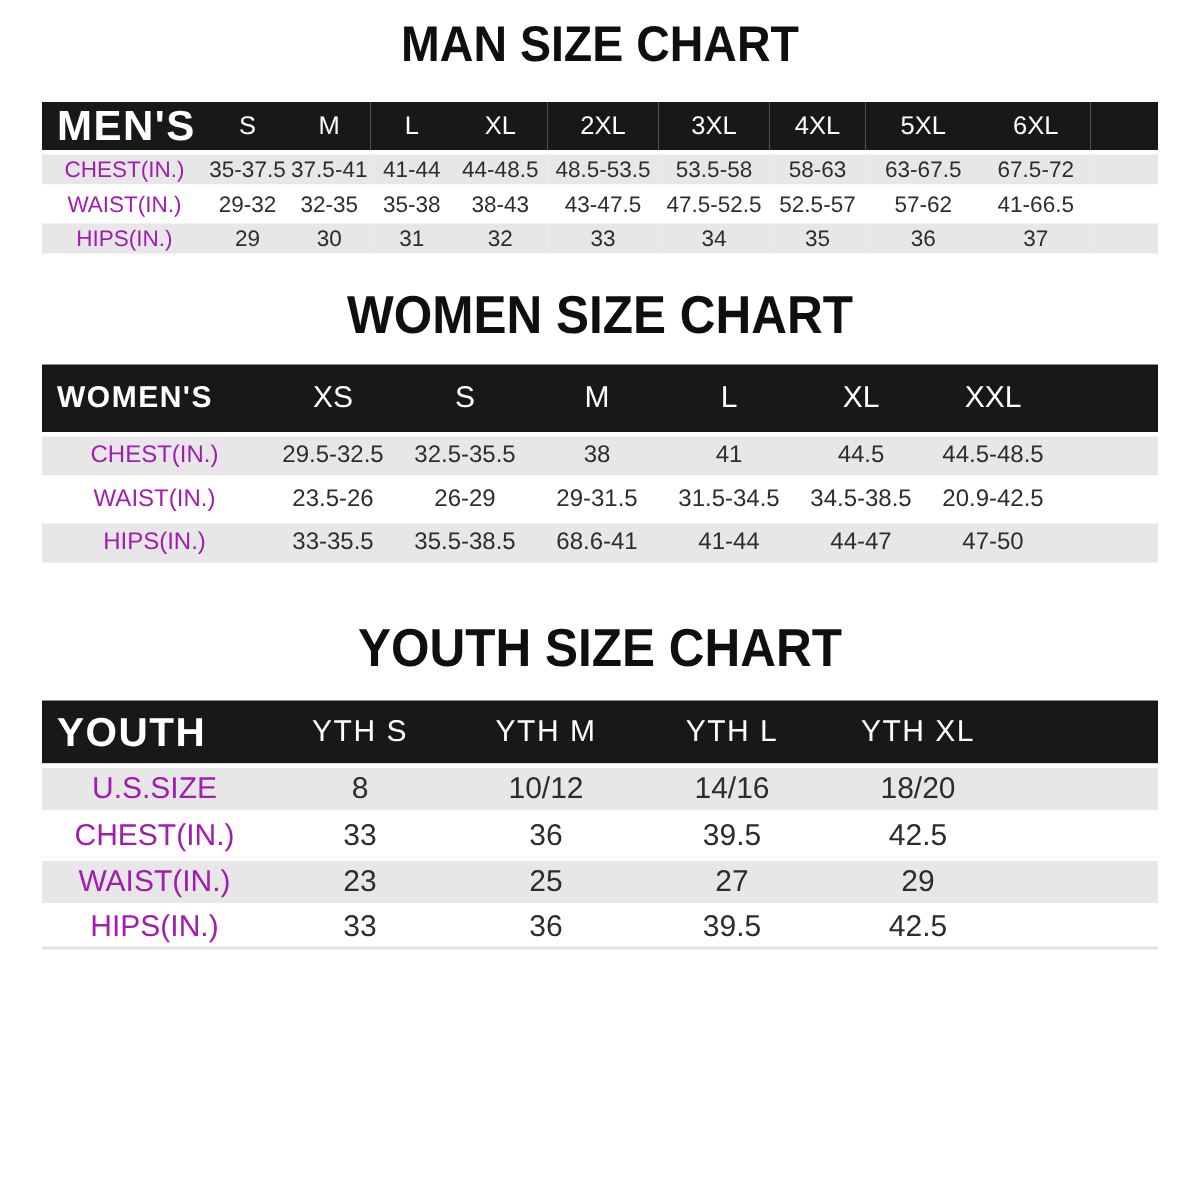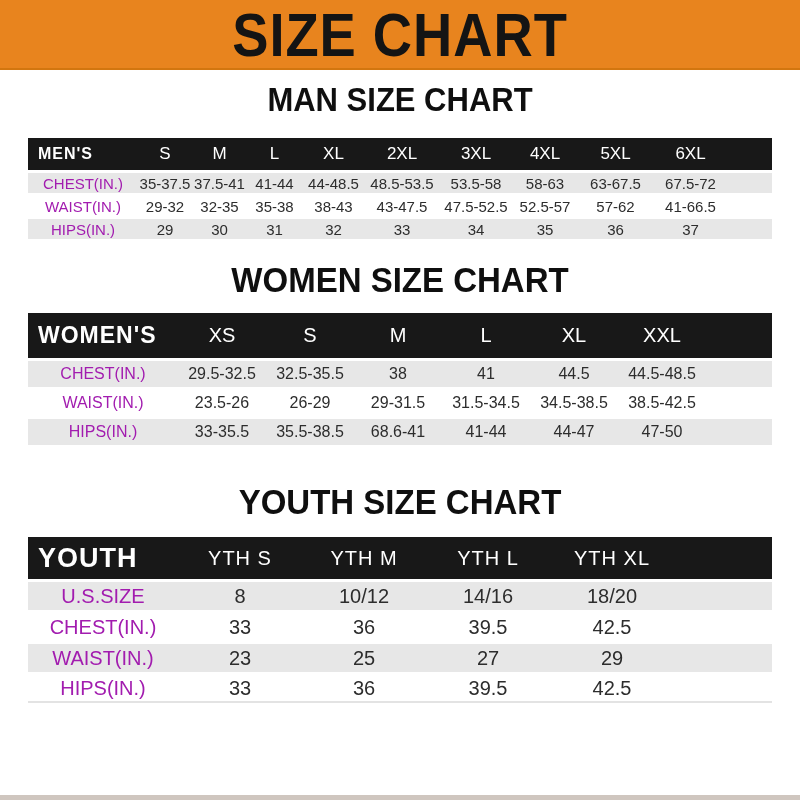--- a/index.html
+++ b/index.html
@@ -56,22 +56,22 @@
     overflow: hidden; white-space: nowrap;
   }
   .men-table th   { height: 32px; font-size: 17px; font-weight: bold; }
   .women-table th { height: 45px; font-size: 20px; }
   .youth-table th { height: 42px; font-size: 20px; letter-spacing: 1px; }
 
   table.size-table th.table-label {
     text-align: left; padding-left: 10px;
     font-weight: bold; letter-spacing: 1px;
   }
-  .men-table th.table-label   { font-size: 16px; margin-left: 37px; }
-  .women-table th.table-label { font-size: 23px; }
+  .men-table th.table-label   { font-size: 28px; margin-left: 37px; }
+  .women-table th.table-label { font-size: 20px; }
   .youth-table th.table-label { font-size: 27px; letter-spacing: 3px; }
 
   table.size-table td {
     text-align: center; vertical-align: middle;
     padding: 0; color: #2d2d2d;
     border-top: 3px solid #ffffff;
     overflow: hidden; white-space: nowrap;
   }
   .men-table td   { height: 23px; font-size: 15px; }
   .women-table td { height: 29px; font-size: 16px; }
@@ -99,23 +99,20 @@
     position: absolute; left: 0; bottom: 0;
     width: 800px; height: 5px;
     background: #cfc6bf;
   }
 </style>
 </head>
 <body>
 
 <div class="page">
 
-  <header class="banner">
-    <div class="banner-title">SIZE CHART</div>
-  </header>
 
   <main>
 
     <section>
       <h2 class="section-heading heading-man">MAN SIZE CHART</h2>
       <table class="size-table men-table">
         <colgroup>
             <col style="width: 110px;">
             <col style="width: 54px;">
             <col style="width: 55px;">
@@ -223,21 +220,21 @@
               <td class="size-cell">44.5-48.5</td>
               <td class="spacer"></td>
             </tr>
             <tr>
               <td class="row-label">WAIST(IN.)</td>
               <td class="size-cell">23.5-26</td>
               <td class="size-cell">26-29</td>
               <td class="size-cell">29-31.5</td>
               <td class="size-cell">31.5-34.5</td>
               <td class="size-cell">34.5-38.5</td>
-              <td class="size-cell">38.5-42.5</td>
+              <td class="size-cell">20.9-42.5</td>
               <td class="spacer"></td>
             </tr>
             <tr>
               <td class="row-label">HIPS(IN.)</td>
               <td class="size-cell">33-35.5</td>
               <td class="size-cell">35.5-38.5</td>
               <td class="size-cell">68.6-41</td>
               <td class="size-cell">41-44</td>
               <td class="size-cell">44-47</td>
               <td class="size-cell">47-50</td>

